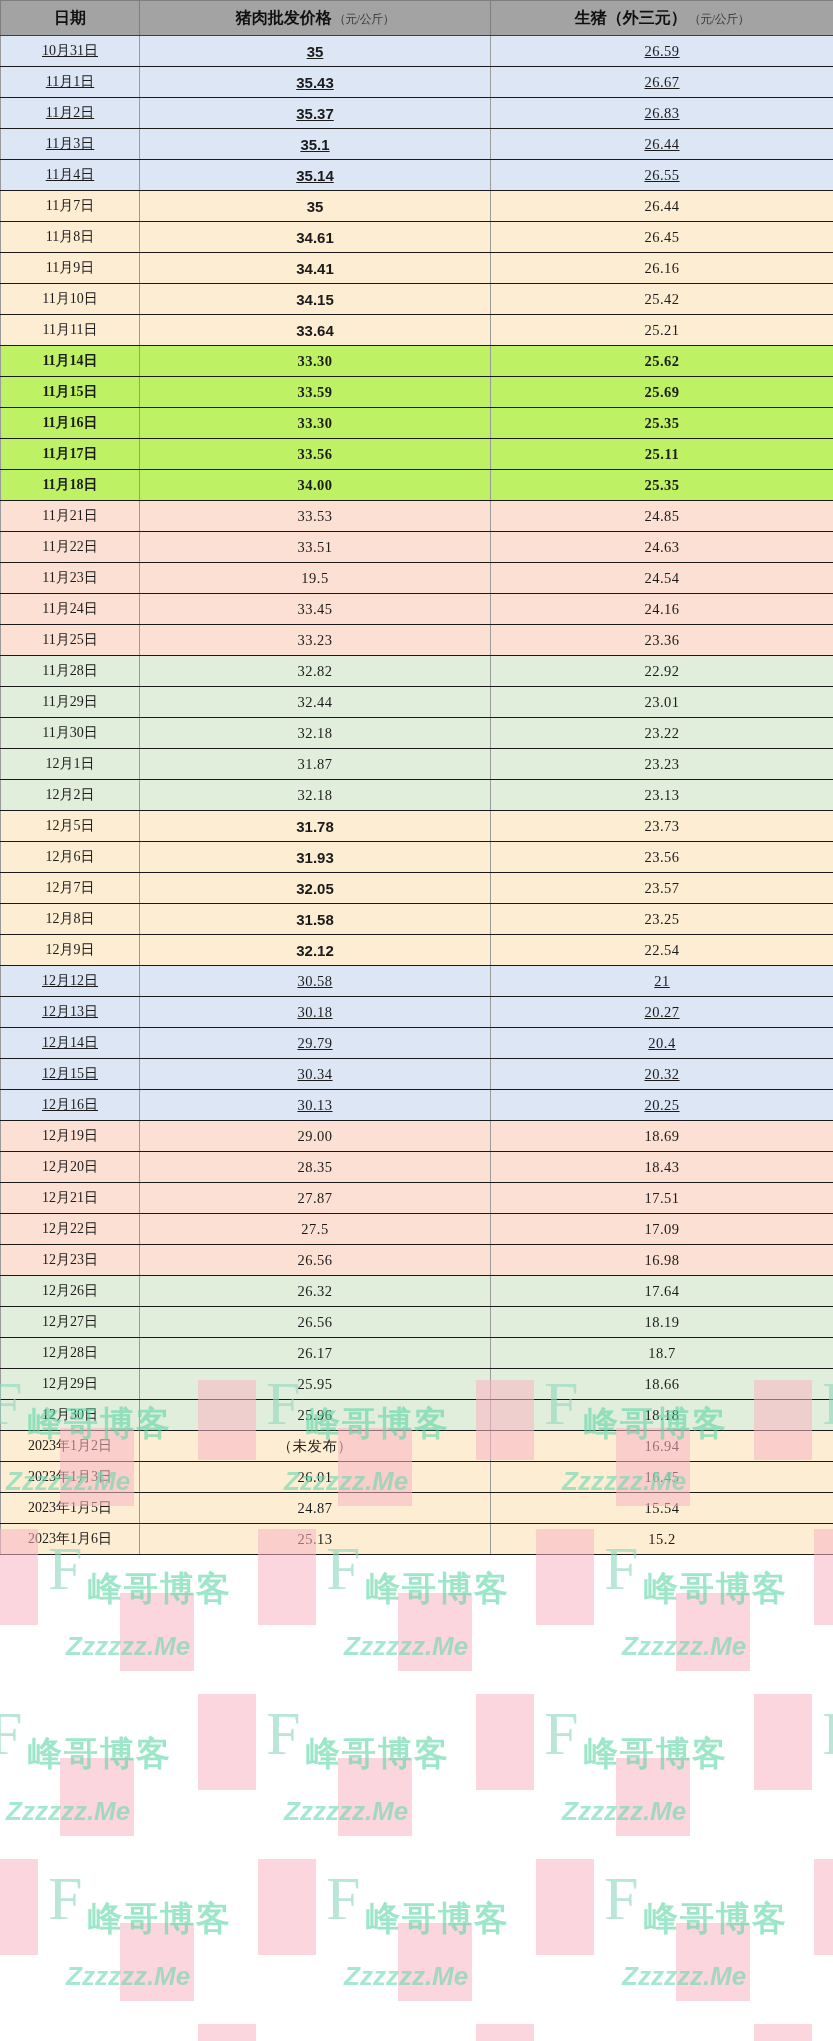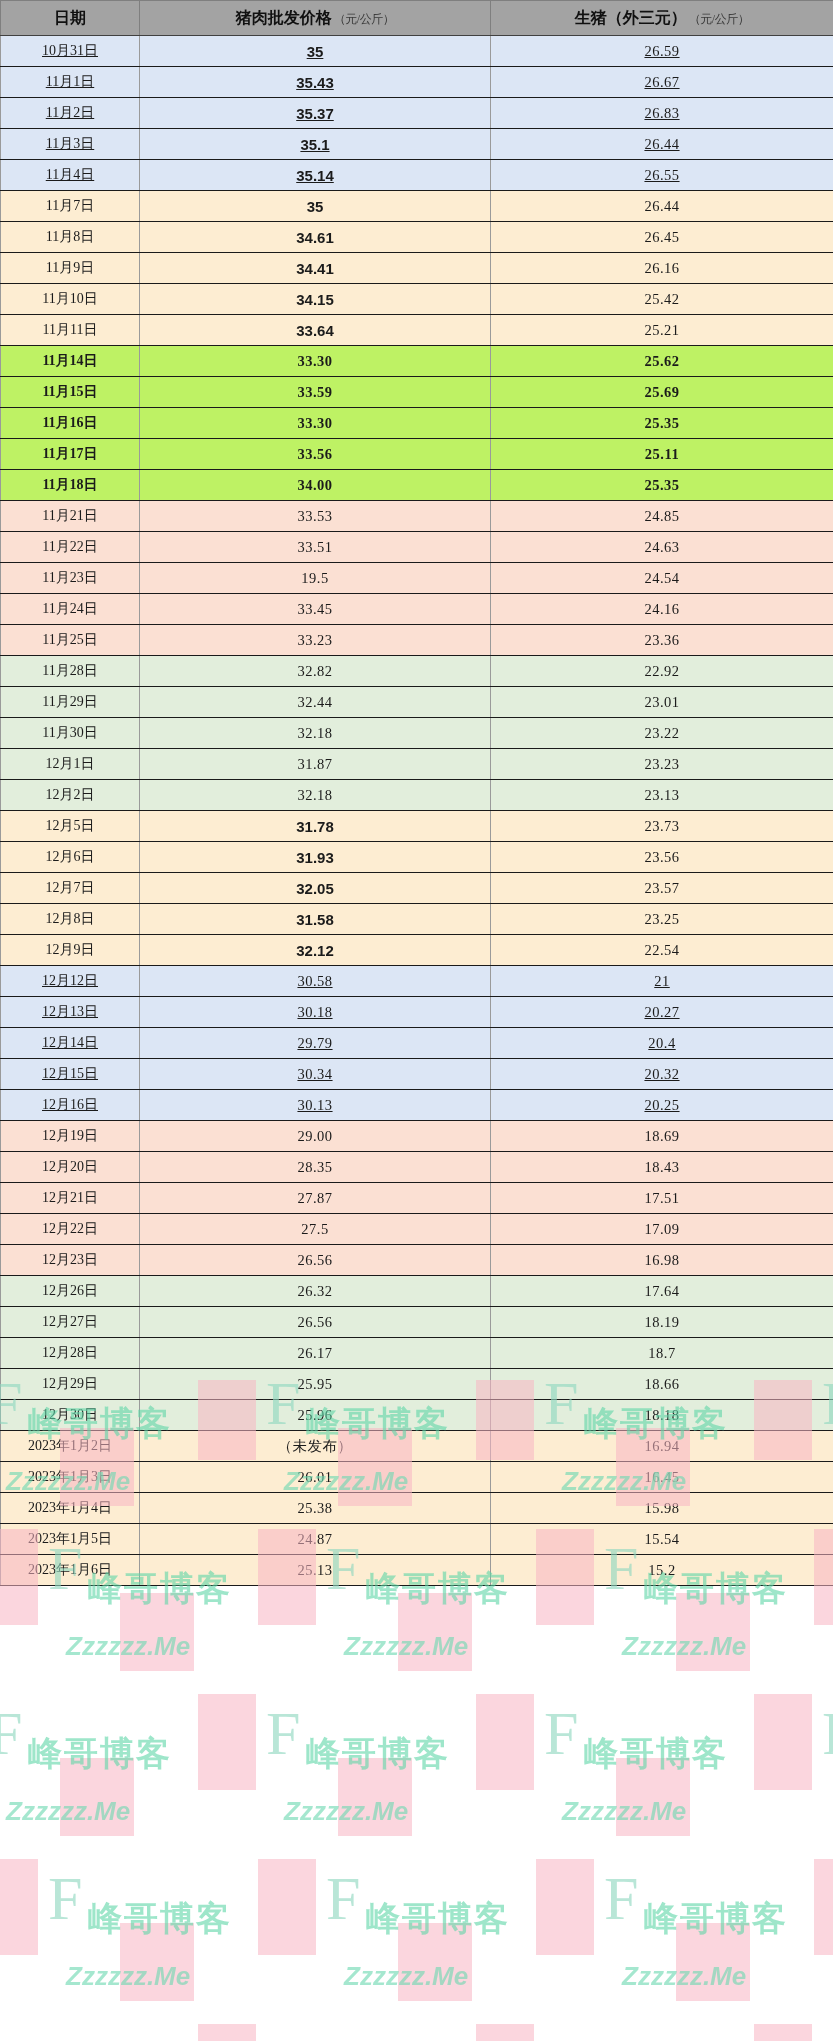--- a/index.html
+++ b/index.html
@@ -389,25 +389,20 @@
         </tr>
         <tr class="blk-cream">
           <td class="date-cell">2023年1月2日</td>
           <td class="">（未发布）</td>
           <td>16.94</td>
         </tr>
         <tr class="blk-cream">
           <td class="date-cell">2023年1月3日</td>
           <td class="">26.01</td>
           <td>16.45</td>
-        </tr>
-        <tr class="blk-cream">
-          <td class="date-cell">2023年1月4日</td>
-          <td class="">25.38</td>
-          <td>15.98</td>
         </tr>
         <tr class="blk-cream">
           <td class="date-cell">2023年1月5日</td>
           <td class="">24.87</td>
           <td>15.54</td>
         </tr>
         <tr class="blk-cream">
           <td class="date-cell">2023年1月6日</td>
           <td class="">25.13</td>
           <td>15.2</td>

